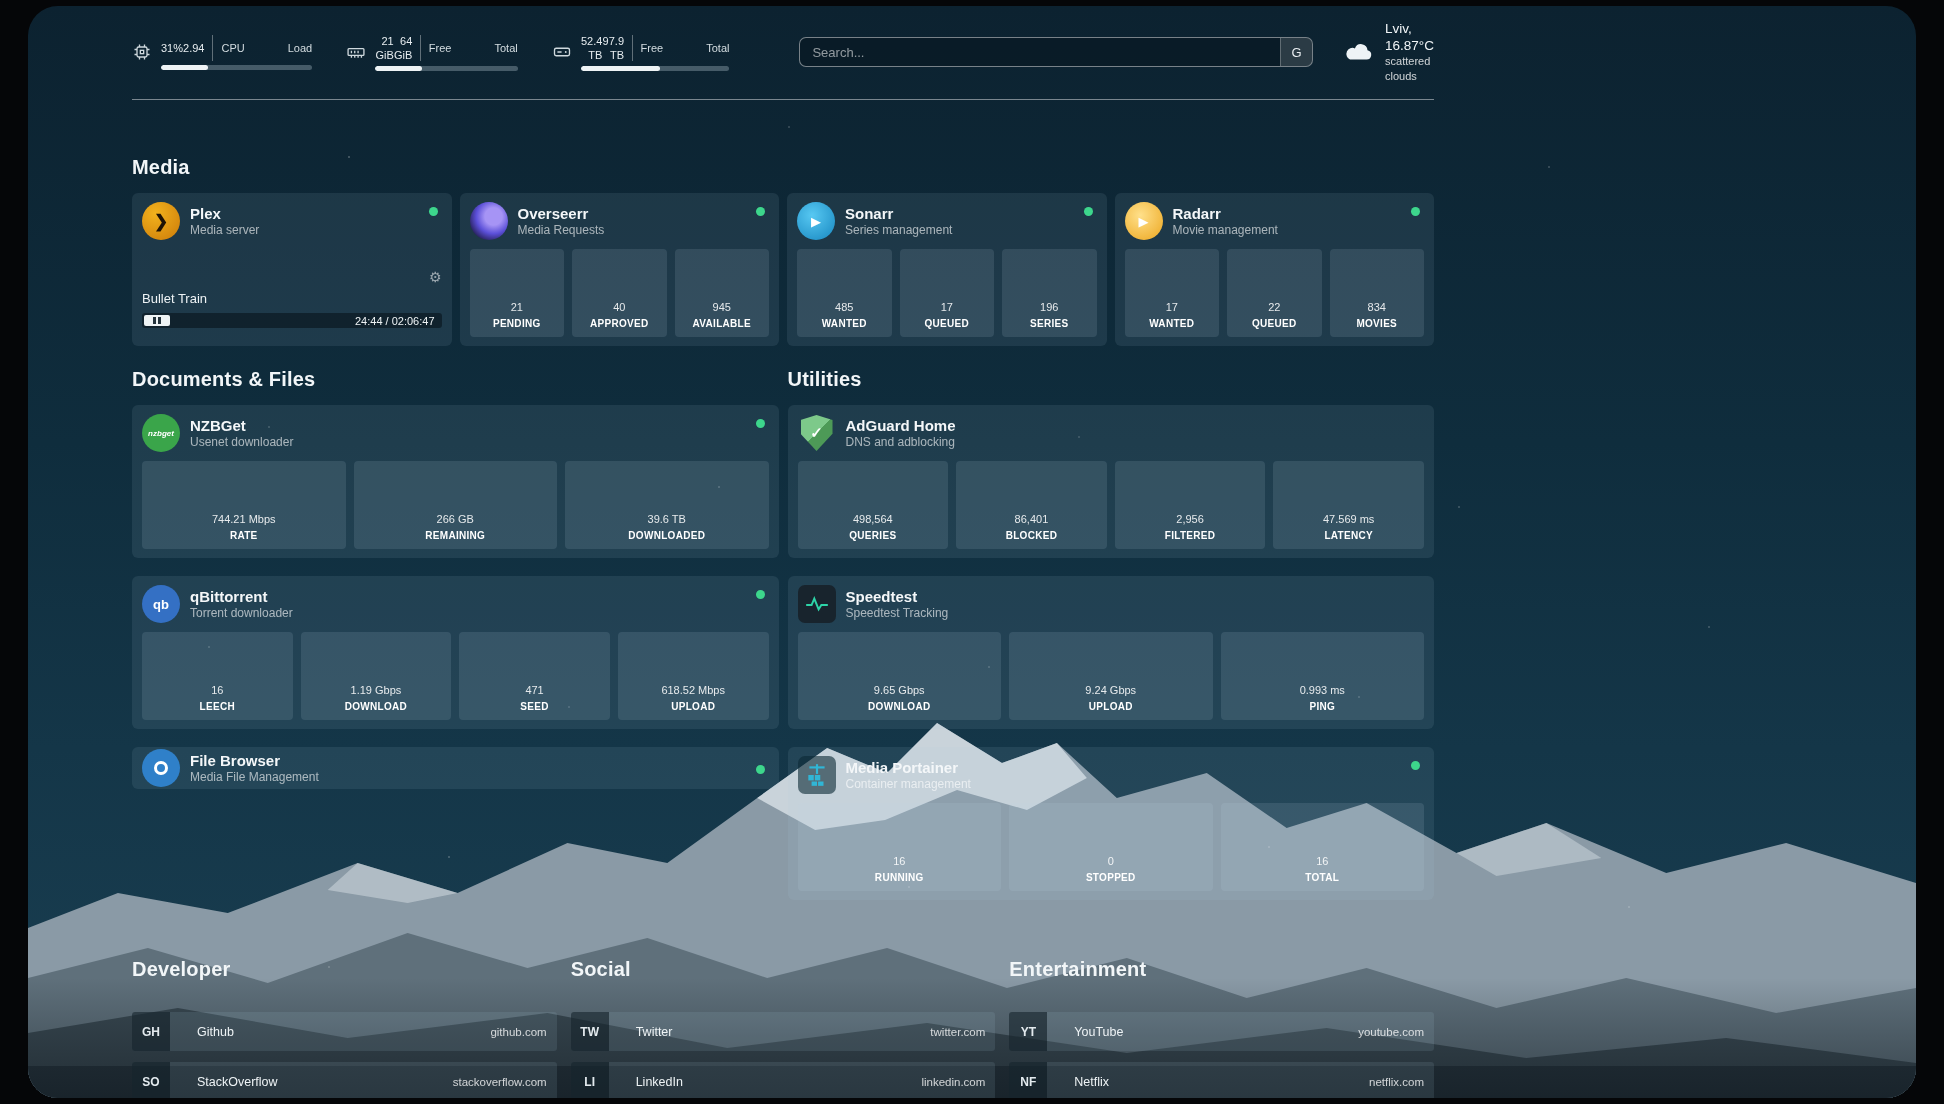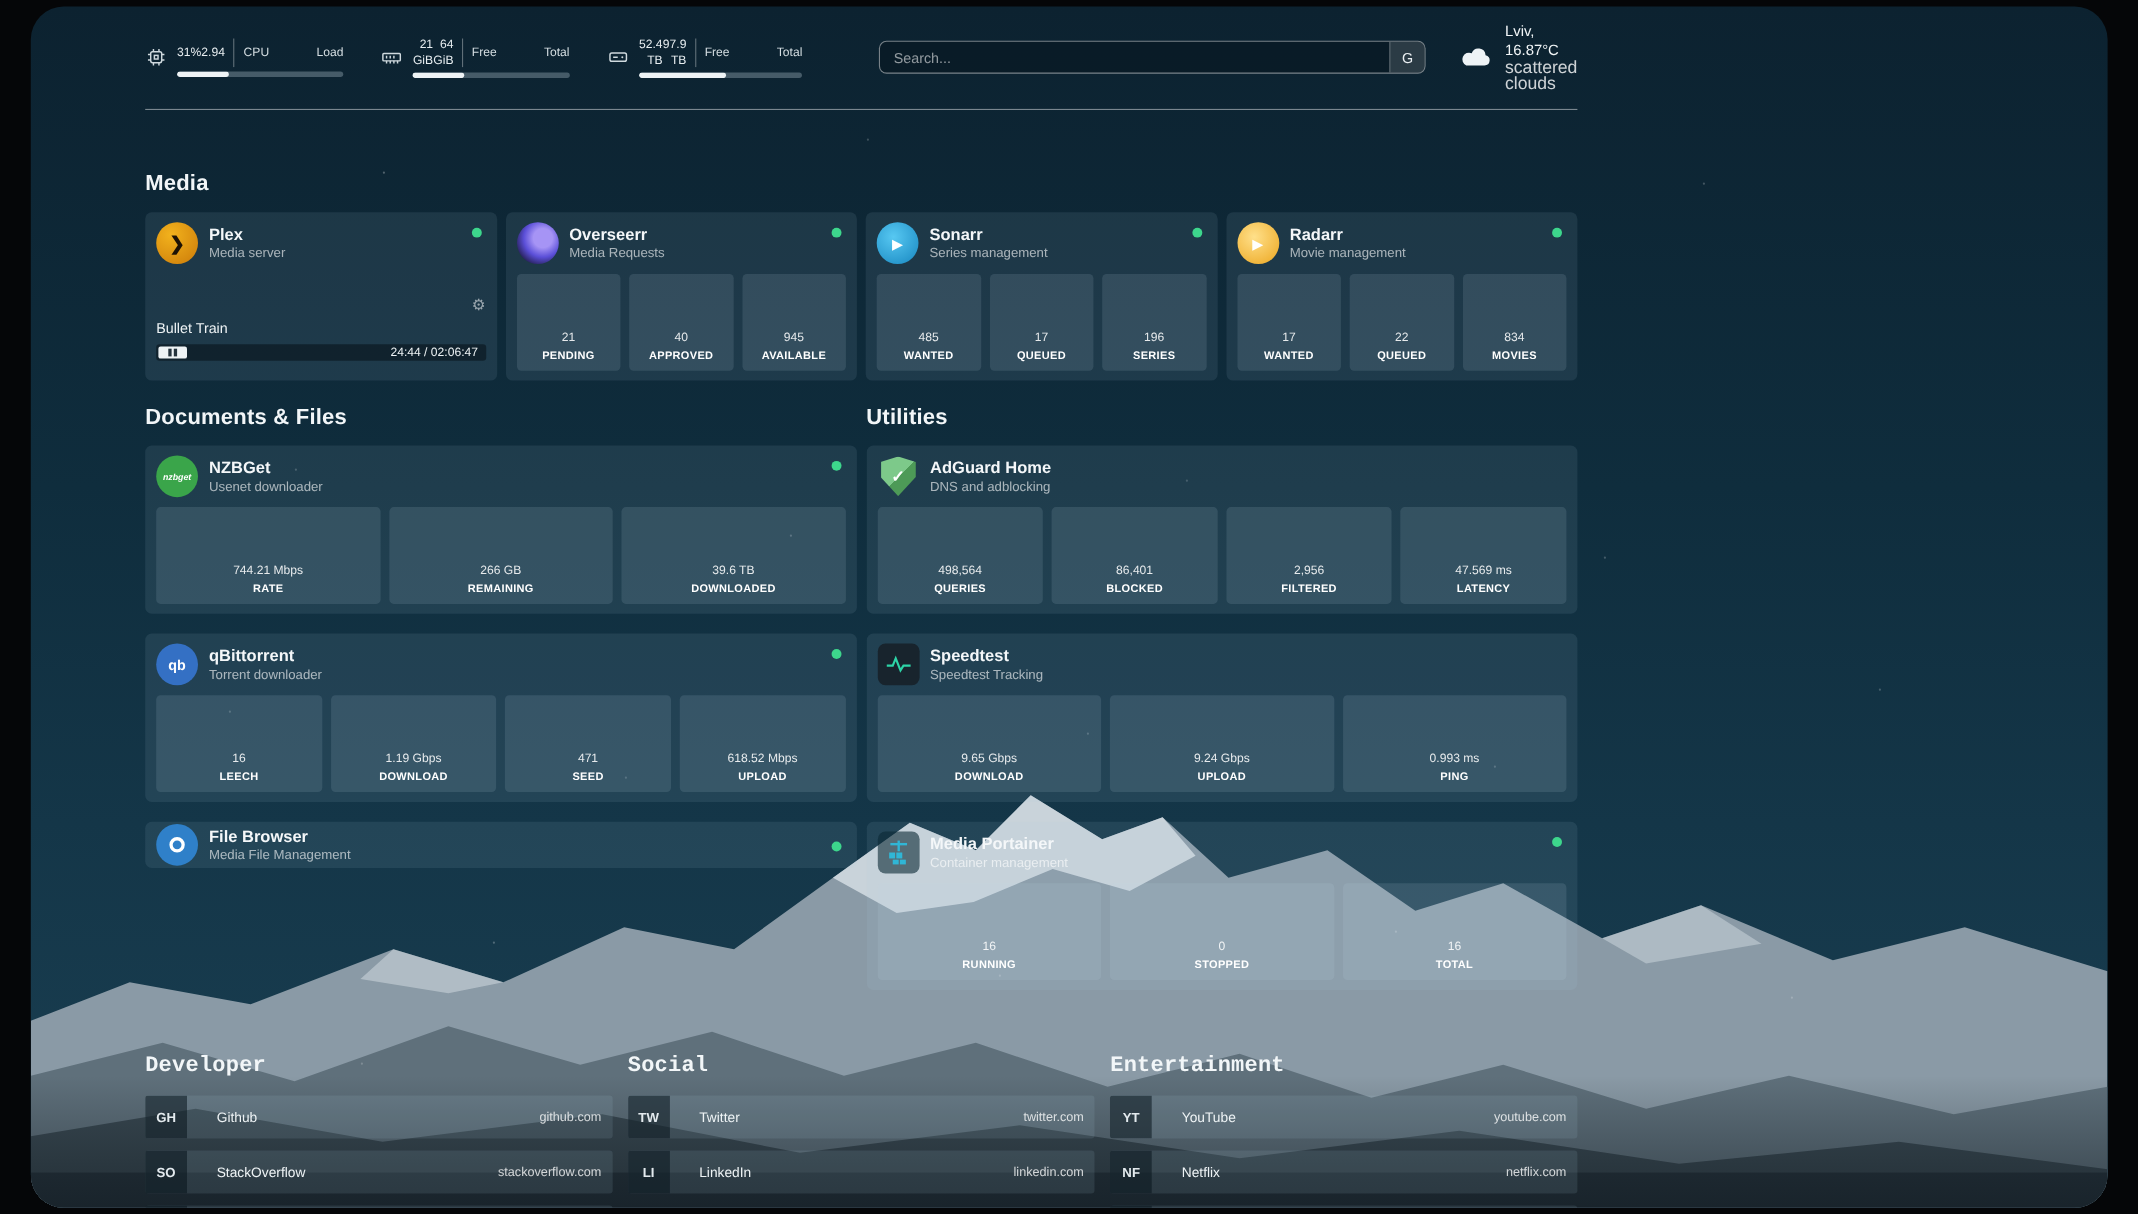--- a/index.html
+++ b/index.html
@@ -43,21 +43,21 @@
   .search-input { flex:1; background:transparent; border:none; outline:none; color:#e9eef1;
     font-size:13px; padding:0 12px; font-family:"Liberation Sans", sans-serif; }
   .search-input::placeholder { color:rgba(255,255,255,.55); }
   .search-btn { width:32px; border:none; border-left:1px solid rgba(255,255,255,.25);
     background:rgba(255,255,255,.14); color:#e9eef1; font-size:13px; cursor:pointer;
     font-family:"Liberation Sans", sans-serif; }
 
   .weather { margin-left:30px; display:flex; align-items:center; }
   .w-icon { margin-right:10px; display:flex; }
   .w-loc { font-size:13.5px; color:#f1f5f7; line-height:17px; }
-  .w-cond { font-size:16px; color:rgba(255,255,255,.8); line-height:15px; }
+  .w-cond { font-size:11px; color:rgba(255,255,255,.8); line-height:15px; }
 
   .divider { margin-top:25px; height:1px; background:rgba(255,255,255,.45); }
 
   
   .section-title { font-size:20px; font-weight:700; color:#f2f6f8; letter-spacing:.2px; }
   .sec-media { margin-top:56px; }
   .sec-media .section-title { margin-bottom:14px; }
 
   .media-grid { display:grid; grid-template-columns:repeat(4,1fr); gap:8px; }
 
@@ -101,21 +101,21 @@
   .pause i { display:block; width:2.5px; height:7px; background:#24333c; }
   .np-time { position:absolute; right:7px; top:50%; transform:translateY(-50%); font-size:11px; color:#eef3f5; }
 
   
   .two-col { display:grid; grid-template-columns:1fr 1fr; gap:9px; margin-top:22px; }
   .col .section-title { margin-bottom:14px; }
   .col .card { margin-bottom:18px; }
 
   
   .bm-grid { display:grid; grid-template-columns:1fr 1fr 1fr; gap:14px; margin-top:40px; }
-  .bm-col .section-title { margin-bottom:15px;font-family:Liberation Mono, monospace; }
+  .bm-col .section-title { margin-bottom:31px; }
   .bm-row { display:flex; align-items:stretch; height:39px; margin-bottom:11px; background:rgba(173,205,222,.12);
     border-radius:3px; overflow:hidden; cursor:pointer; }
   .bm-abbr { width:38px; background:rgba(8,20,28,.55); color:#e3eaee; font-size:12px; font-weight:600;
     display:flex; align-items:center; justify-content:center; flex:none; }
   .bm-name { font-size:12.5px; color:#eef3f5; display:flex; align-items:center; padding-left:27px; }
   .bm-domain { margin-left:auto; font-size:11.5px; color:rgba(255,255,255,.78); display:flex; align-items:center; padding-right:10px; }
 </style>
 </head>
 <body>
 

